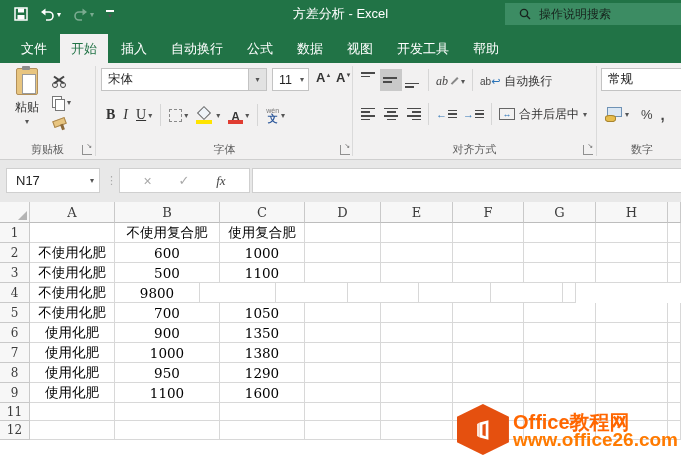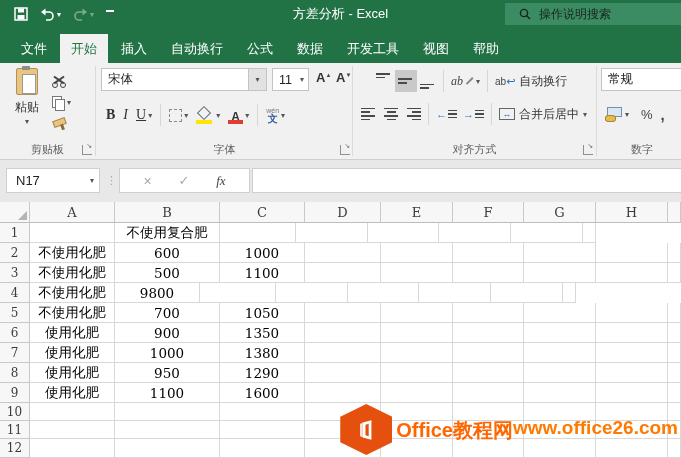--- a/index.html
+++ b/index.html
@@ -79,21 +79,21 @@
   .fillic .barY{position:absolute;left:0;bottom:0;width:16px;height:3.5px;background:#ffe400;}
   .colorA{position:relative;width:15px;height:17px;text-align:center;}
   .colorA .A{font-size:12px;font-weight:bold;color:#333;line-height:12px;}
   .colorA .barR{position:absolute;left:0;bottom:0;width:15px;height:3.5px;background:#e03c31;}
   .phon{display:flex;flex-direction:column;align-items:center;line-height:8px;}
   .phon .top{font-size:7px;color:#777;}
   .phon .bot{font-size:10px;color:#2b579a;font-weight:bold;}
 
   
   .g-align{left:353px;width:243px;}
-  .ar1{position:absolute;left:20px;top:6px;display:flex;align-items:center;height:24px;}
+  .ar1{position:absolute;left:5px;top:6px;display:flex;height:24px;}
   .ar2{position:absolute;left:5px;top:38px;display:flex;align-items:center;height:26px;}
   .albtn{width:22px;height:22px;display:flex;flex-direction:column;justify-content:center;align-items:flex-start;padding:2px 3px;box-sizing:border-box;}
   .albtn i{display:block;height:1.6px;background:#4a4a4a;margin:1.1px 0;}
   .albtn .w1{width:14px;} .albtn .w2{width:9px;}
   .albtn.sel{background:#c9c9c9;}
   .v-top{justify-content:flex-start;} .v-mid{justify-content:center;} .v-bot{justify-content:flex-end;}
   .h-l{align-items:flex-start;} .h-c{align-items:center;} .h-r{align-items:flex-end;}
   .orient{display:flex;align-items:center;gap:2px;padding:0 3px;color:#444;}
   .orient .ab{font-style:italic;font-size:12px;font-family:"Liberation Serif",serif;}
   .orient .diag{width:9px;height:1.6px;background:#888;transform:rotate(-45deg);}
@@ -135,21 +135,21 @@
   .gc{box-sizing:border-box;border-right:1px solid #d8d8d8;border-bottom:1px solid #d8d8d8;overflow:hidden;white-space:nowrap;display:flex;align-items:center;justify-content:center;}
   .ghd{background:#f7f7f7;border-right:1px solid #c9c9c9;border-bottom:1px solid #bdbdbd;color:#3c3c3c;font-size:13px;}
   .gcorner{position:relative;background:#f7f7f7;border-right:1px solid #c9c9c9;border-bottom:1px solid #bdbdbd;box-sizing:border-box;}
   .gcorner:after{content:"";position:absolute;right:2px;bottom:2px;border-left:9px solid transparent;border-bottom:9px solid #b4b4b4;}
   .grhd{background:#f7f7f7;border-right:1px solid #c9c9c9;border-bottom:1px solid #c9c9c9;color:#3c3c3c;font-size:12px;}
   .gcell{color:#000;font-size:13.5px;}
 
   
   .wm{position:absolute;right:3px;bottom:3px;display:flex;align-items:center;gap:4px;}
   .hex{width:52px;height:51px;background:#e5500f;clip-path:polygon(50% 0,100% 25%,100% 75%,50% 100%,0 75%,0 25%);display:flex;align-items:center;justify-content:center;}
-  .wmtext{display:flex;flex-direction:row;line-height:20px;justify-content:space-between;}
+  .wmtext{display:flex;flex-direction:column;line-height:20px;justify-content:space-between;}
   .wmbrand{font-size:20px;font-weight:bold;color:#ff6600;}
   .wmurl{font-size:19px;font-weight:bold;color:#ff7a00;line-height:15px;}
 </style>
 </head>
 <body>
 
 <div class="app">
 
   <div class="titlebar">
     <div class="wintitle">方差分析  -  Excel</div>
@@ -189,22 +189,22 @@
     </div>
   </div>
 
   <div class="tabrow">
       <div class="tab">文件</div>
       <div class="tab active">开始</div>
       <div class="tab">插入</div>
       <div class="tab">自动换行</div>
       <div class="tab">公式</div>
       <div class="tab">数据</div>
+      <div class="tab">视图</div>
       <div class="tab">开发工具</div>
-      <div class="tab">视图</div>
       <div class="tab">帮助</div>
     </div>
 
   <div class="ribbon">
 
     <div class="rgroup g-clip">
       <div class="pastebtn">
         <div class="clipic"></div>
         <span class="plabel">粘贴</span>
         <span class="dd">▾</span>
@@ -407,20 +407,21 @@
         <div class="gc ghd" style="width: 72px; height: 21px;">E</div>
         <div class="gc ghd" style="width: 71px; height: 21px;">F</div>
         <div class="gc ghd" style="width: 72px; height: 21px;">G</div>
         <div class="gc ghd" style="width: 72px; height: 21px;">H</div>
         <div class="gc ghd" style="width: 13px; height: 21px;"></div>
       </div>
       <div class="grow">
         <div class="gc grhd" style="width: 30px; height: 20px;">1</div>
         <div class="gc gcell" style="width: 85px; height: 20px;"></div>
         <div class="gc gcell" style="width: 105px; height: 20px;">不使用复合肥</div>
+        <div class="gc gcell" style="width: 85px; height: 20px;">使用复合肥</div>
         <div class="gc gcell" style="width: 76px; height: 20px;"></div>
         <div class="gc gcell" style="width: 72px; height: 20px;"></div>
         <div class="gc gcell" style="width: 71px; height: 20px;"></div>
         <div class="gc gcell" style="width: 72px; height: 20px;"></div>
         <div class="gc gcell" style="width: 72px; height: 20px;"></div>
         <div class="gc gcell" style="width: 13px; height: 20px;"></div>
       </div>
       <div class="grow">
         <div class="gc grhd" style="width: 30px; height: 20px;">2</div>
         <div class="gc gcell" style="width: 85px; height: 20px;">不使用化肥</div>
@@ -508,32 +509,20 @@
         <div class="gc grhd" style="width: 30px; height: 20px;">9</div>
         <div class="gc gcell" style="width: 85px; height: 20px;">使用化肥</div>
         <div class="gc gcell" style="width: 105px; height: 20px;">1100</div>
         <div class="gc gcell" style="width: 85px; height: 20px;">1600</div>
         <div class="gc gcell" style="width: 76px; height: 20px;"></div>
         <div class="gc gcell" style="width: 72px; height: 20px;"></div>
         <div class="gc gcell" style="width: 71px; height: 20px;"></div>
         <div class="gc gcell" style="width: 72px; height: 20px;"></div>
         <div class="gc gcell" style="width: 72px; height: 20px;"></div>
         <div class="gc gcell" style="width: 13px; height: 20px;"></div>
-      </div>
-      <div class="grow">
-        <div class="gc grhd" style="width: 30px; height: 18px;">10</div>
-        <div class="gc gcell" style="width: 85px; height: 18px;"></div>
-        <div class="gc gcell" style="width: 105px; height: 18px;"></div>
-        <div class="gc gcell" style="width: 85px; height: 18px;"></div>
-        <div class="gc gcell" style="width: 76px; height: 18px;"></div>
-        <div class="gc gcell" style="width: 72px; height: 18px;"></div>
-        <div class="gc gcell" style="width: 71px; height: 18px;"></div>
-        <div class="gc gcell" style="width: 72px; height: 18px;"></div>
-        <div class="gc gcell" style="width: 72px; height: 18px;"></div>
-        <div class="gc gcell" style="width: 13px; height: 18px;"></div>
       </div>
       <div class="grow">
         <div class="gc grhd" style="width: 30px; height: 18px;">11</div>
         <div class="gc gcell" style="width: 85px; height: 18px;"></div>
         <div class="gc gcell" style="width: 105px; height: 18px;"></div>
         <div class="gc gcell" style="width: 85px; height: 18px;"></div>
         <div class="gc gcell" style="width: 76px; height: 18px;"></div>
         <div class="gc gcell" style="width: 72px; height: 18px;"></div>
         <div class="gc gcell" style="width: 71px; height: 18px;"></div>
         <div class="gc gcell" style="width: 72px; height: 18px;"></div>

